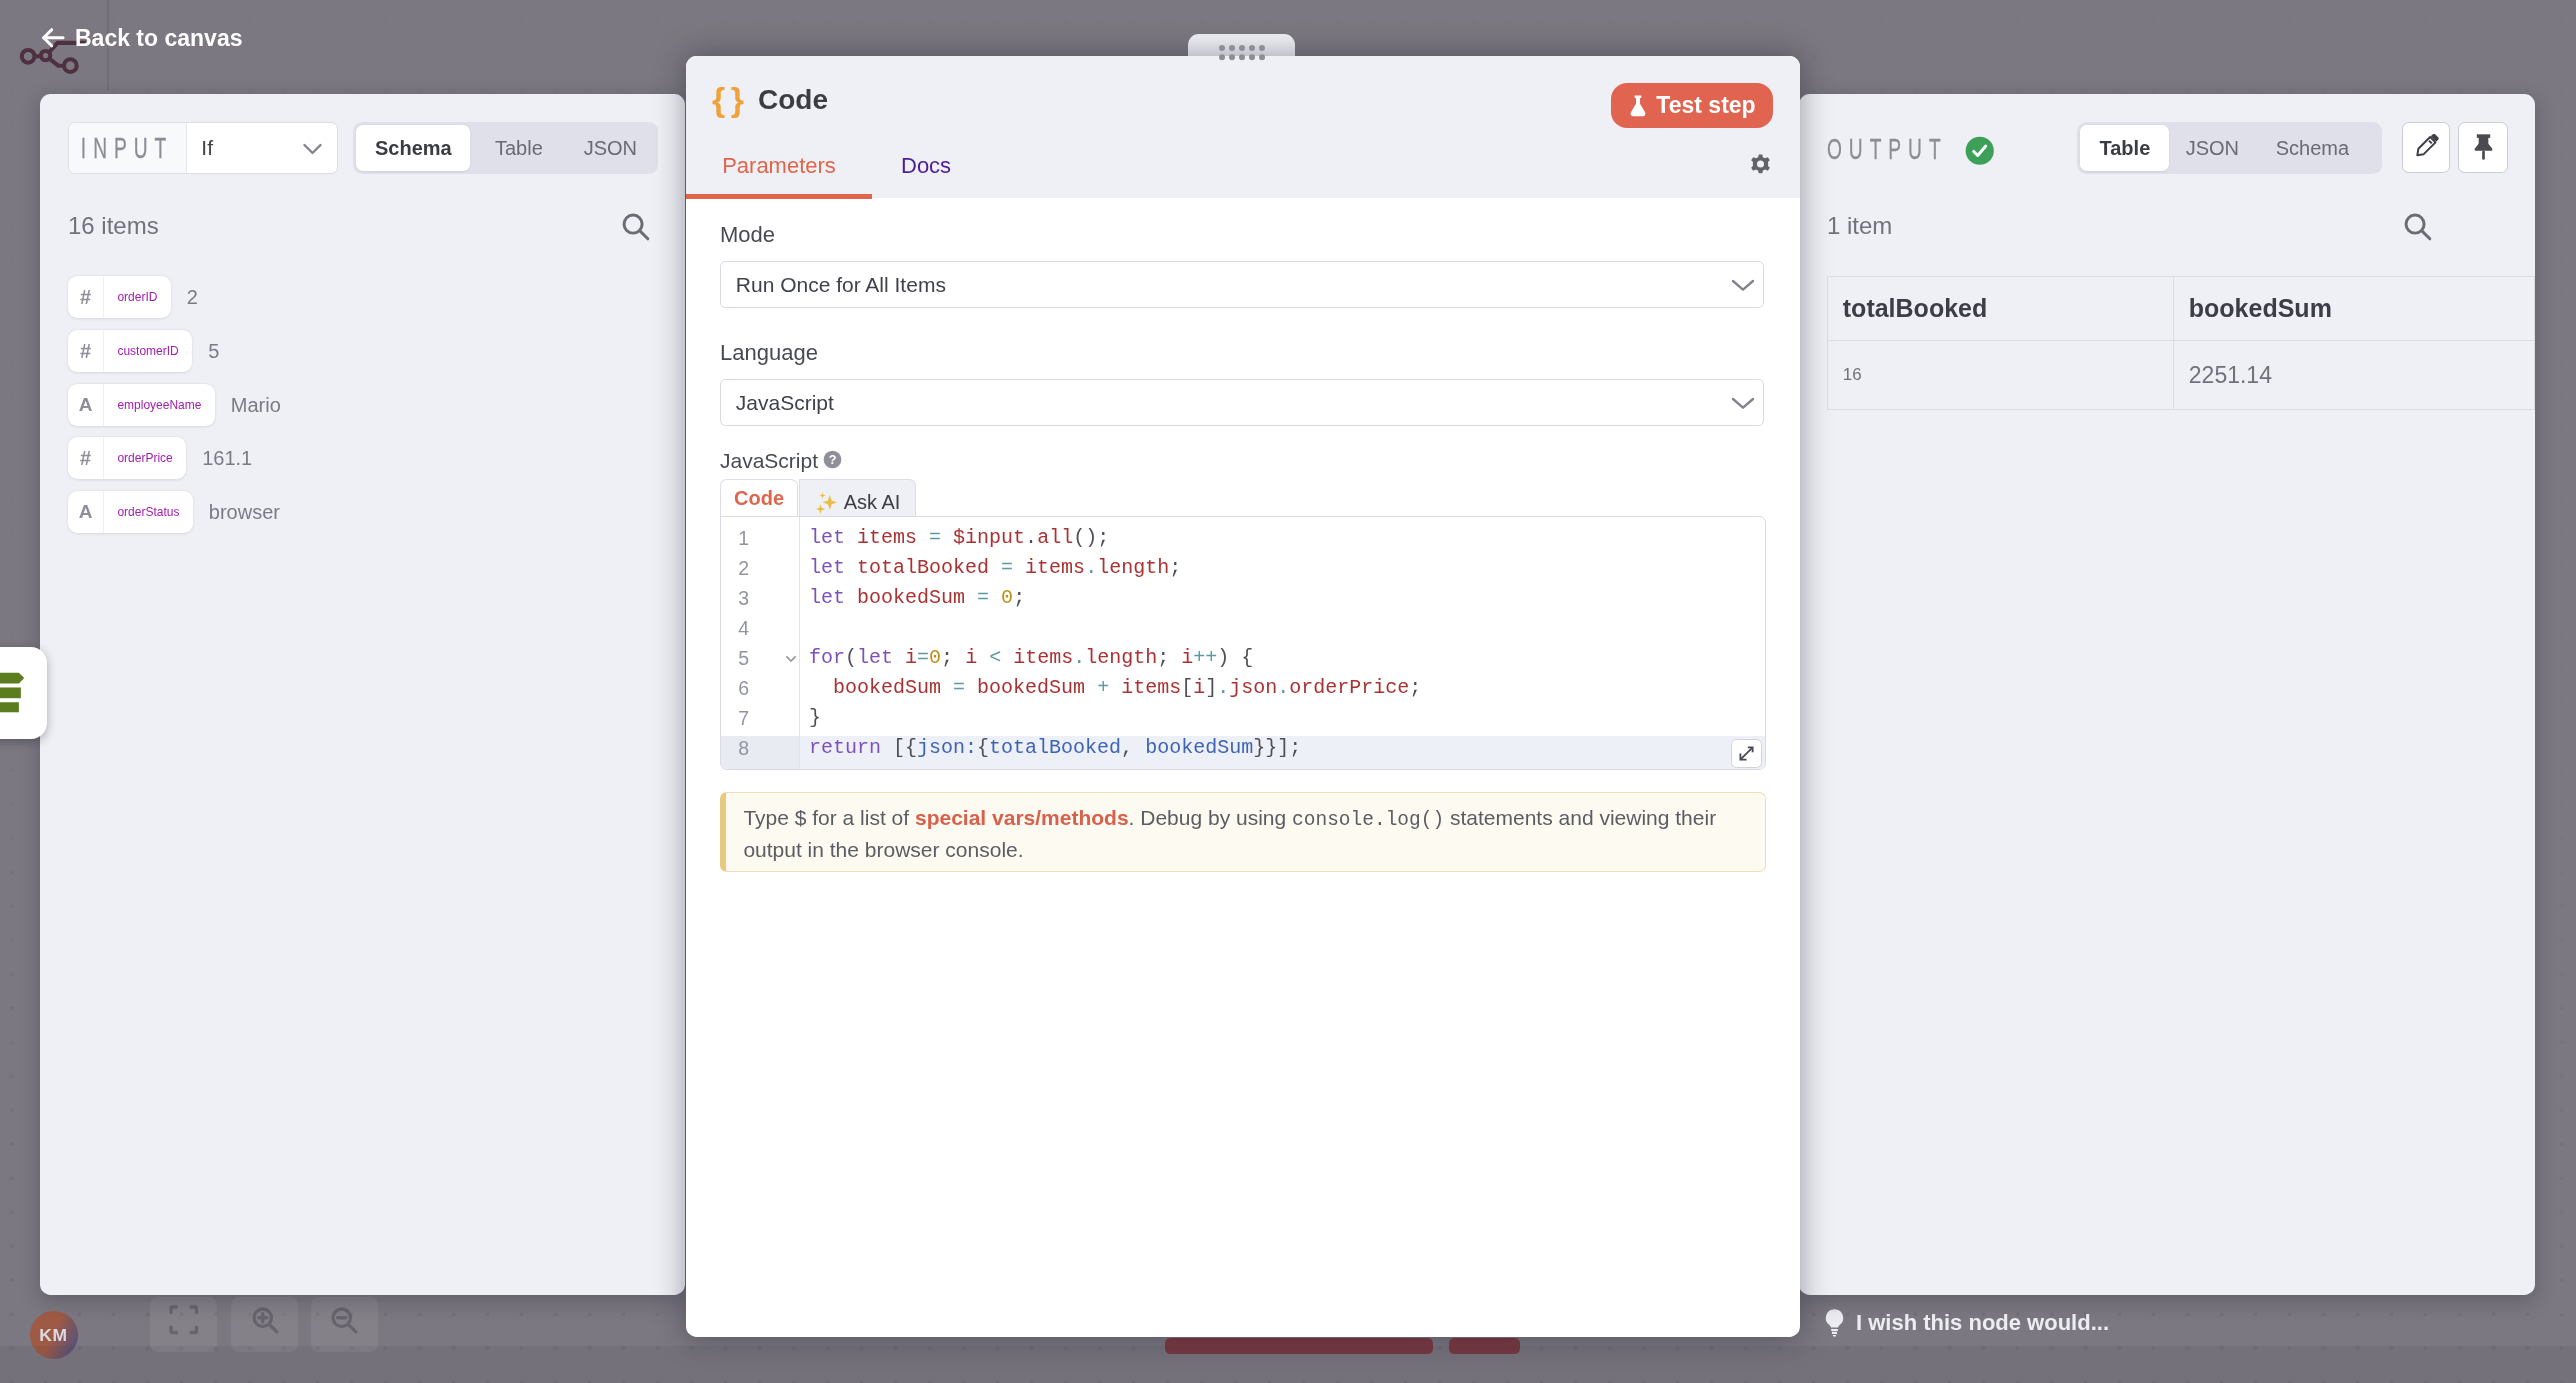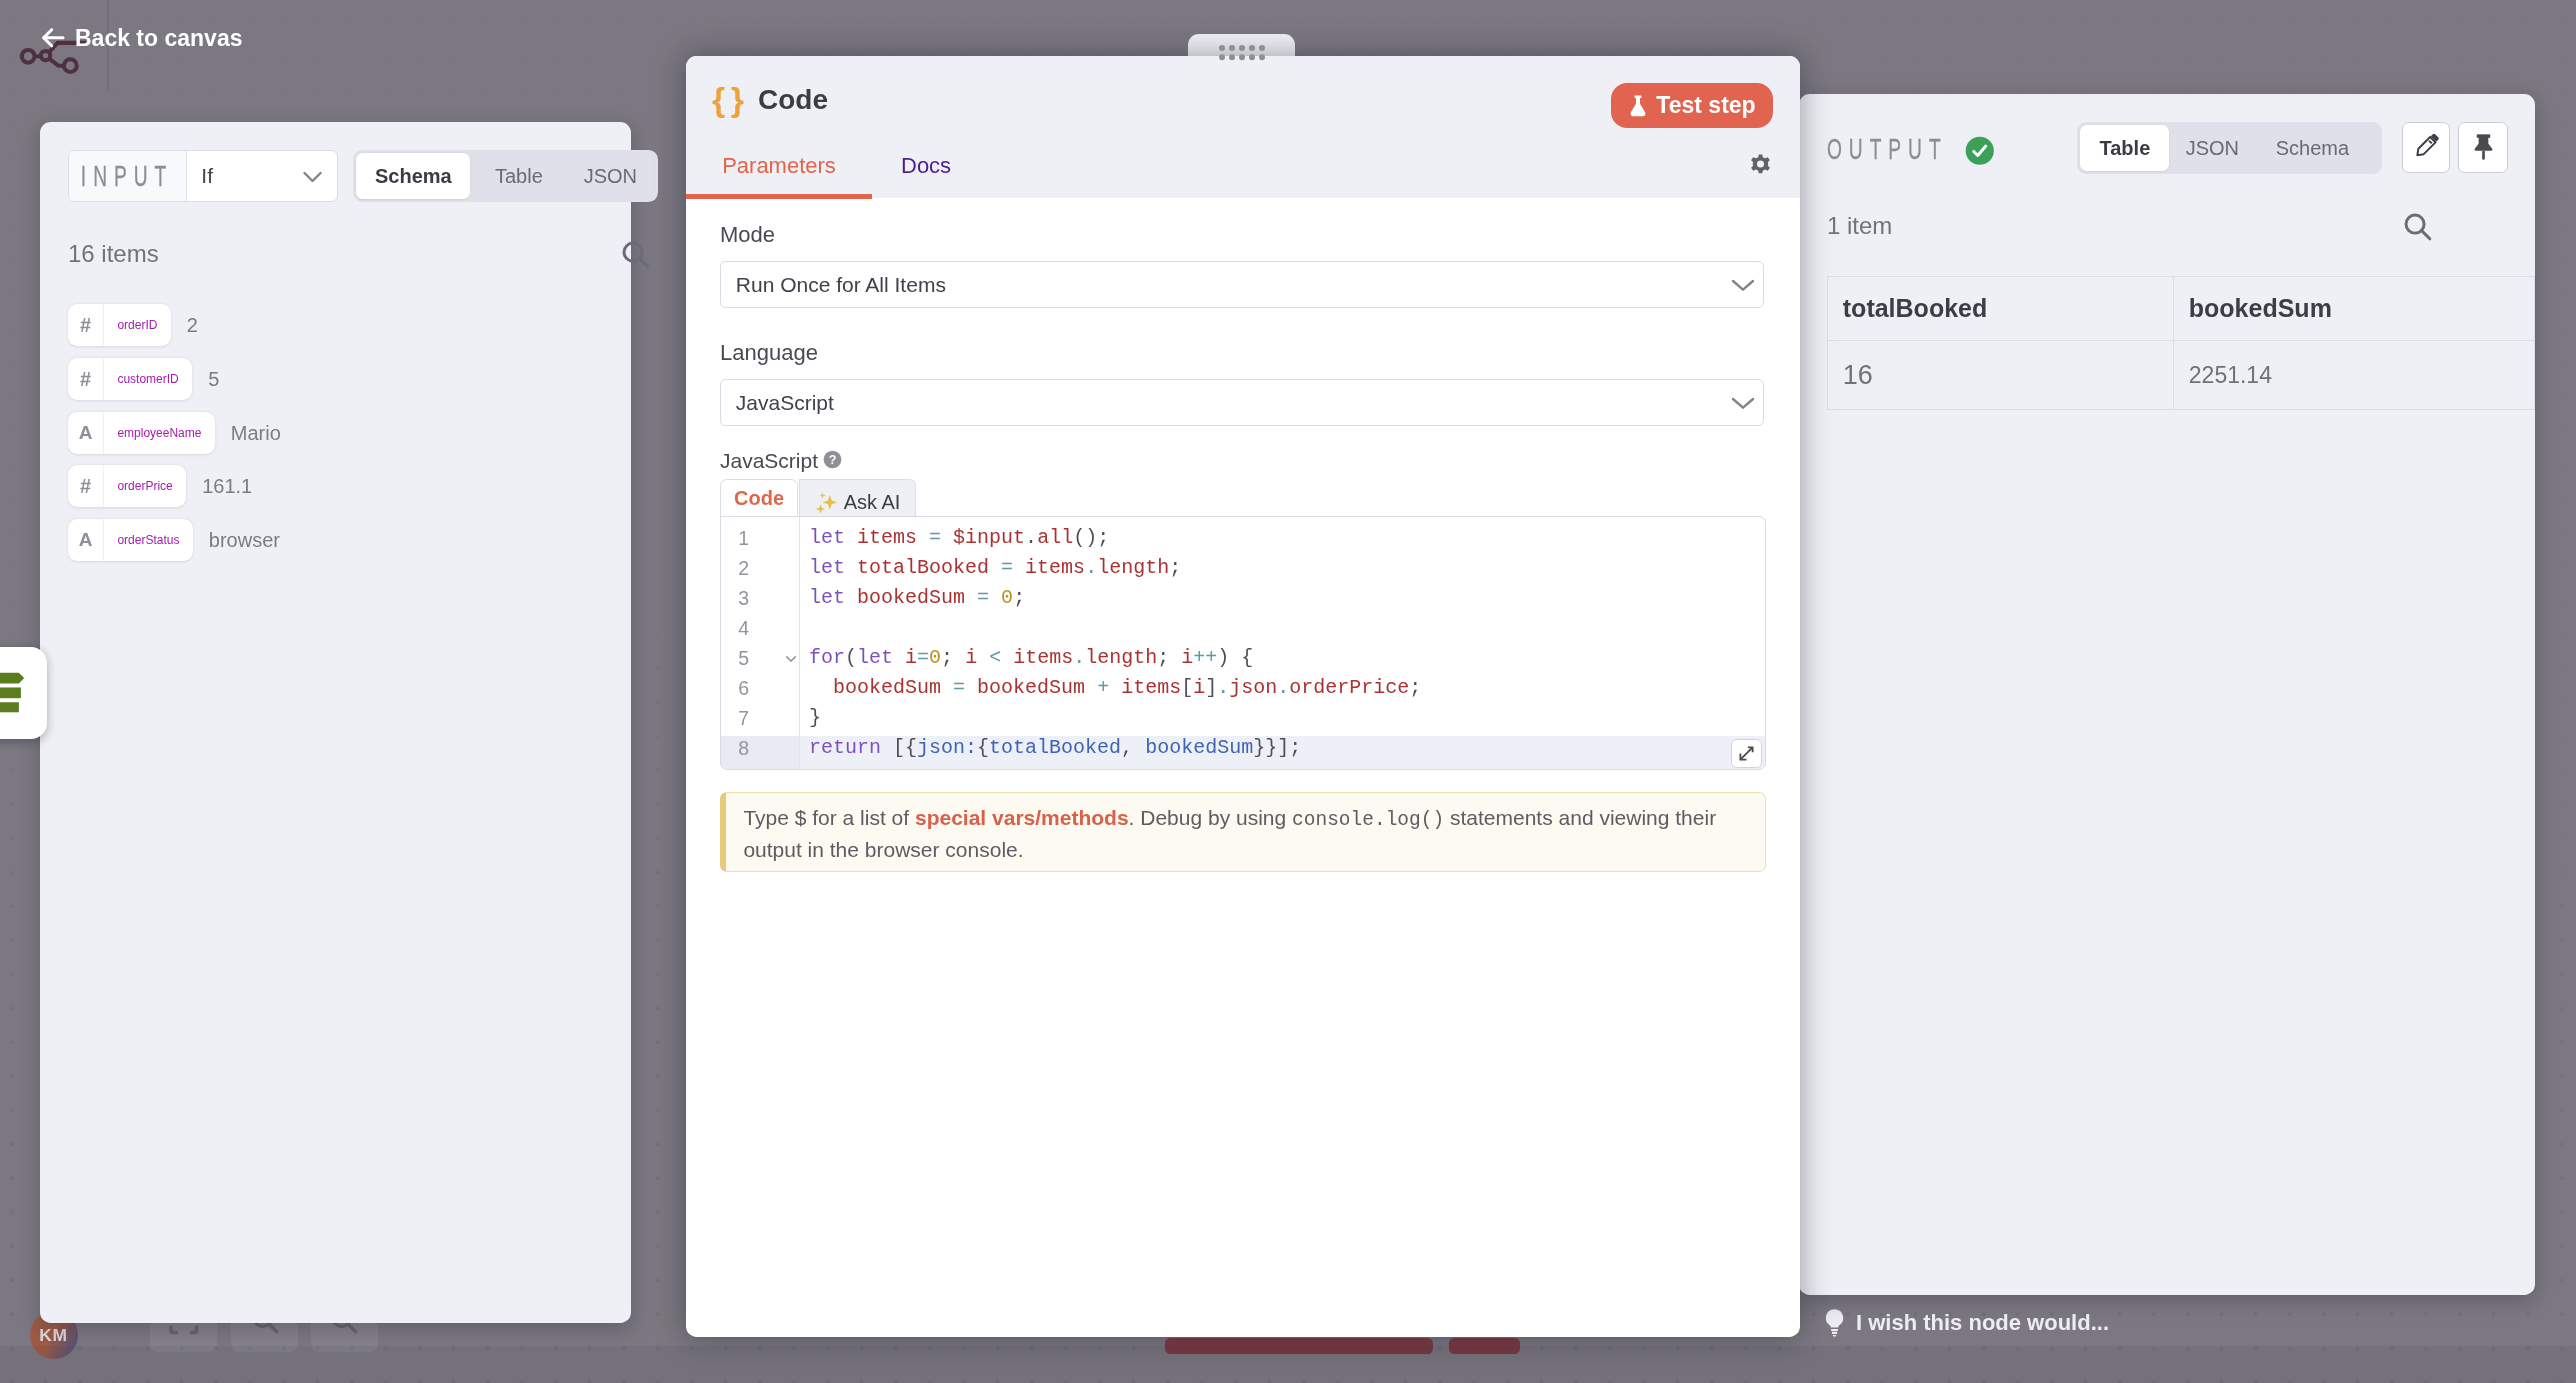--- a/index.html
+++ b/index.html
@@ -103,21 +103,21 @@
 <div class="abs" style="left:1856px;top:1310px;font-size:22px;color:#eeedf3;font-weight:bold;">I wish this node would...</div>
 
 <svg class="abs" style="left:41px;top:27px;" width="24" height="21.5" viewBox="0 0 36 32">
   <g stroke="#ffffff" stroke-width="4.6" fill="none" stroke-linecap="round" stroke-linejoin="round">
     <path d="M33 16 H4"></path>
       <path d="M16 4 L4 16 L16 28"></path>
   </g>
 </svg>
 <div class="abs" style="left:75px;top:25px;font-size:23px;font-weight:700;color:#fff;">Back to canvas</div>
 
-<div class="panel" style="left:40px;width:591px;margin-top:28px;">
+<div class="panel" style="left:40px;width:645px;">
 
   <div class="selbox abs" style="left:27.5px;top:28px;width:270px;height:52px;display:flex;">
     <div style="width:118px;background:#f8f9fb;border-right:1.3px solid #e4e5ec;border-radius:5.4px 0 0 5.4px;
       display:flex;align-items:center;justify-content:center;">
       <span style="font-size:29.5px;color:#8d8d96;letter-spacing:10.7px;transform:scaleX(0.65);white-space:nowrap;-webkit-text-stroke:0.3px #8d8d96;">INPUT</span>
     </div>
     <div style="flex:1;display:flex;align-items:center;padding-left:14.8px;font-size:21px;color:#3f424c;">If</div>
     <svg class="abs" style="right:14.8px;top:19.5px;" width="19" height="12" viewBox="0 0 28 18">
       <polyline class="chev" points="2,3 14,15 26,3"></polyline>
     </svg>
@@ -213,21 +213,21 @@
 
   <div class="abs" style="left:28px;top:182px;width:708px;height:134px;border:1.3px solid #dbdce4;">
     <div style="display:flex;height:64px;border-bottom:1.3px solid #dbdce4;">
       <div style="width:346px;border-right:1.3px solid #dbdce4;display:flex;align-items:center;padding-left:14.8px;
         font-size:25px;font-weight:700;color:#3b3e46;">totalBooked</div>
       <div style="flex:1;display:flex;align-items:center;padding-left:14.8px;
         font-size:25px;font-weight:700;color:#3b3e46;">bookedSum</div>
     </div>
     <div style="display:flex;height:68px;">
       <div style="width:346px;border-right:1.3px solid #dbdce4;display:flex;align-items:center;padding-left:14.8px;
-        font-size:27px;color:#70717b;">16</div>
+        font-size:17px;color:#70717b;">16</div>
       <div style="flex:1;display:flex;align-items:center;padding-left:14.8px;font-size:23px;color:#70717b;">2251.14</div>
     </div>
   </div>
 </div>
 
 <div class="abs" style="left:1188px;top:34px;width:107px;height:27px;background:#f0f1f6;border-radius:10.7px 10.7px 0 0;"></div>
 <svg class="abs" style="left:1216px;top:44px;z-index:40;" width="52" height="17.4" viewBox="0 0 78 26">
   <g fill="#8e8e96">
     <circle cx="9" cy="6" r="4.5"></circle>
       <circle cx="24" cy="6" r="4.5"></circle>

